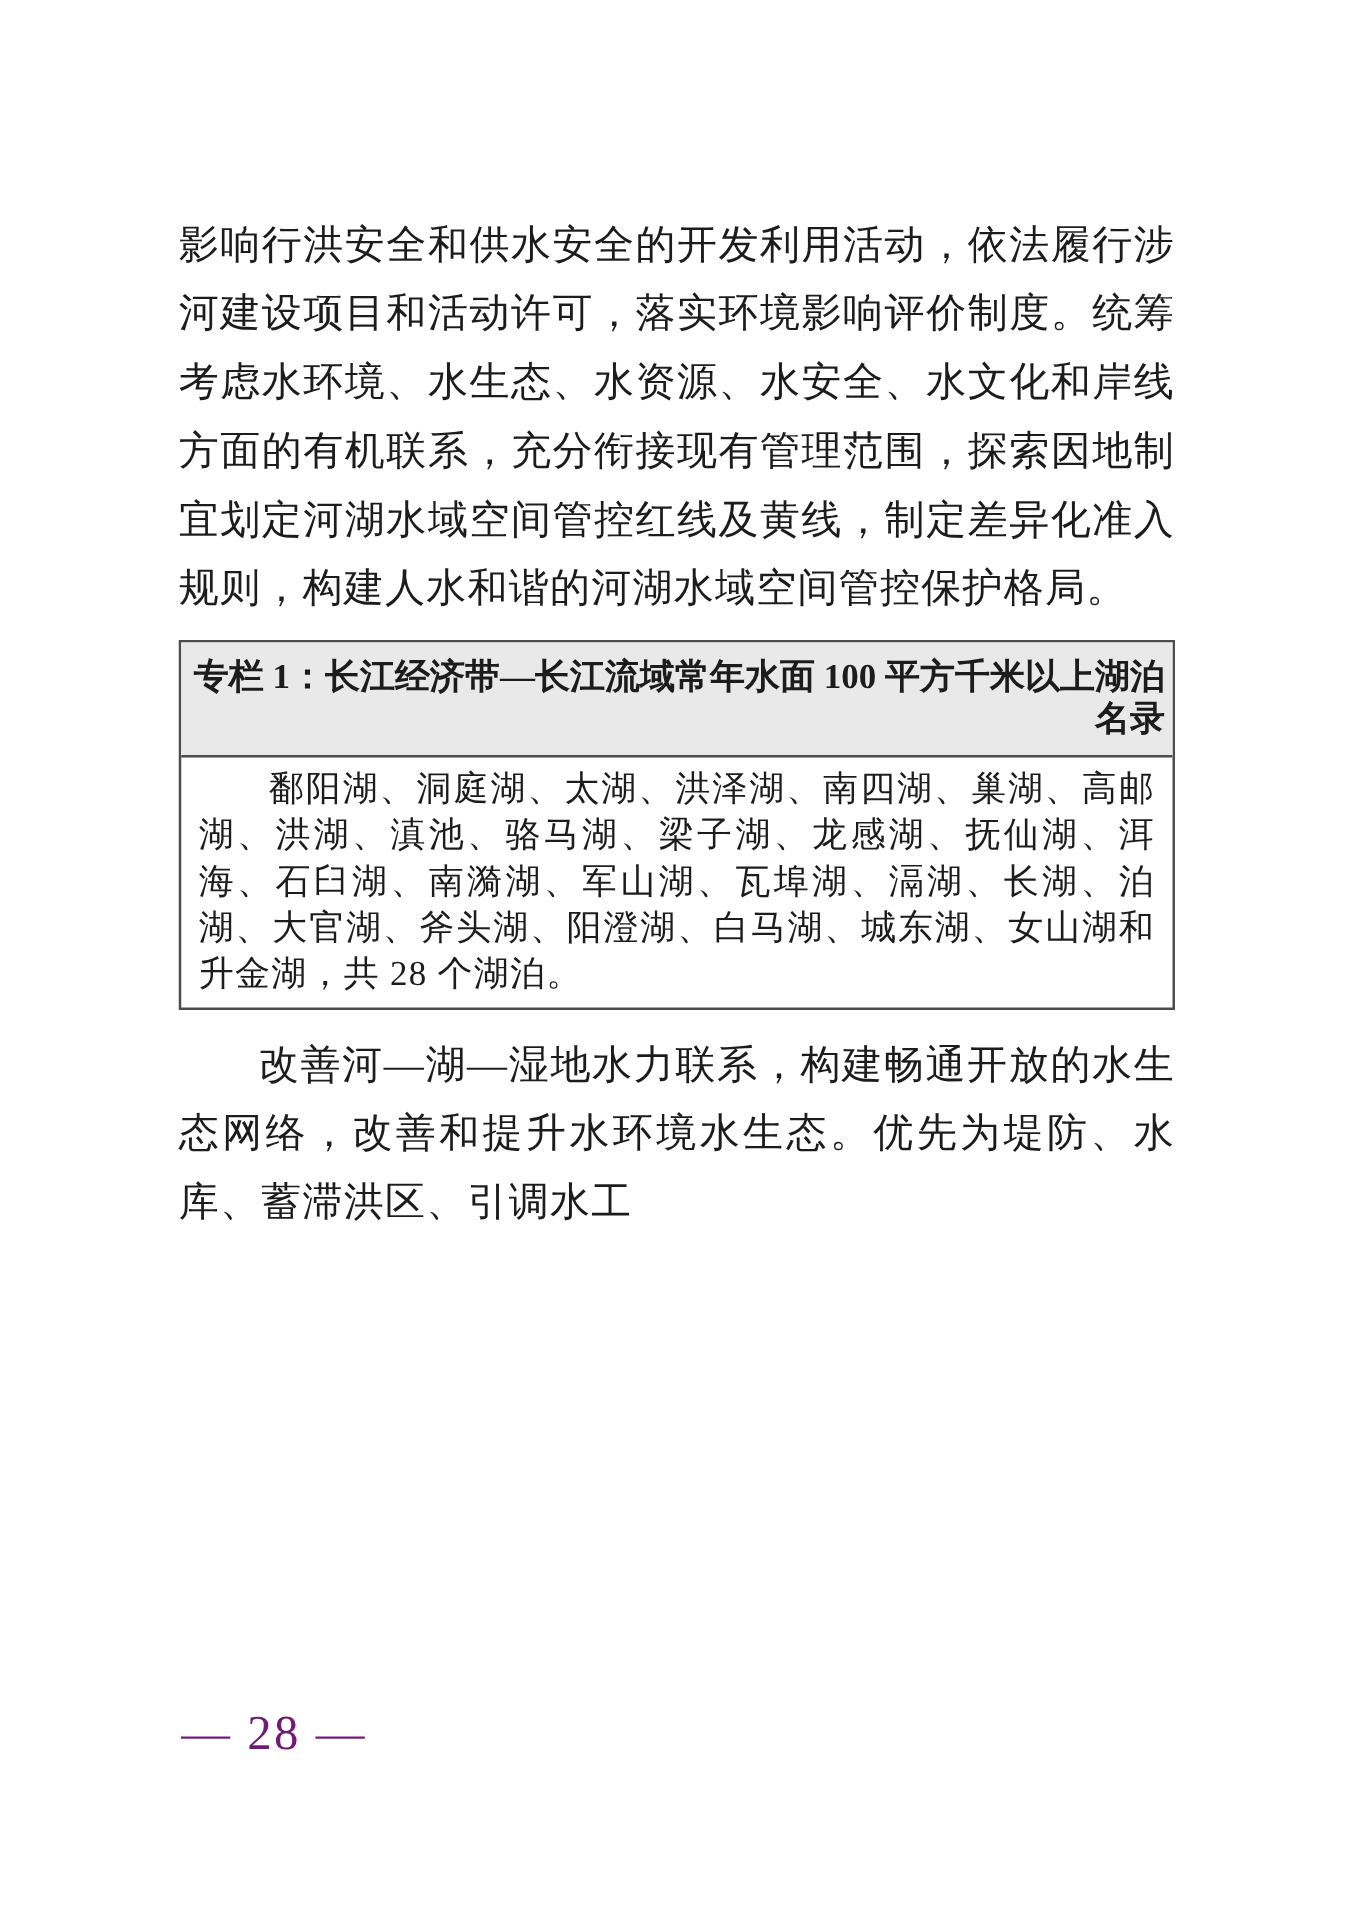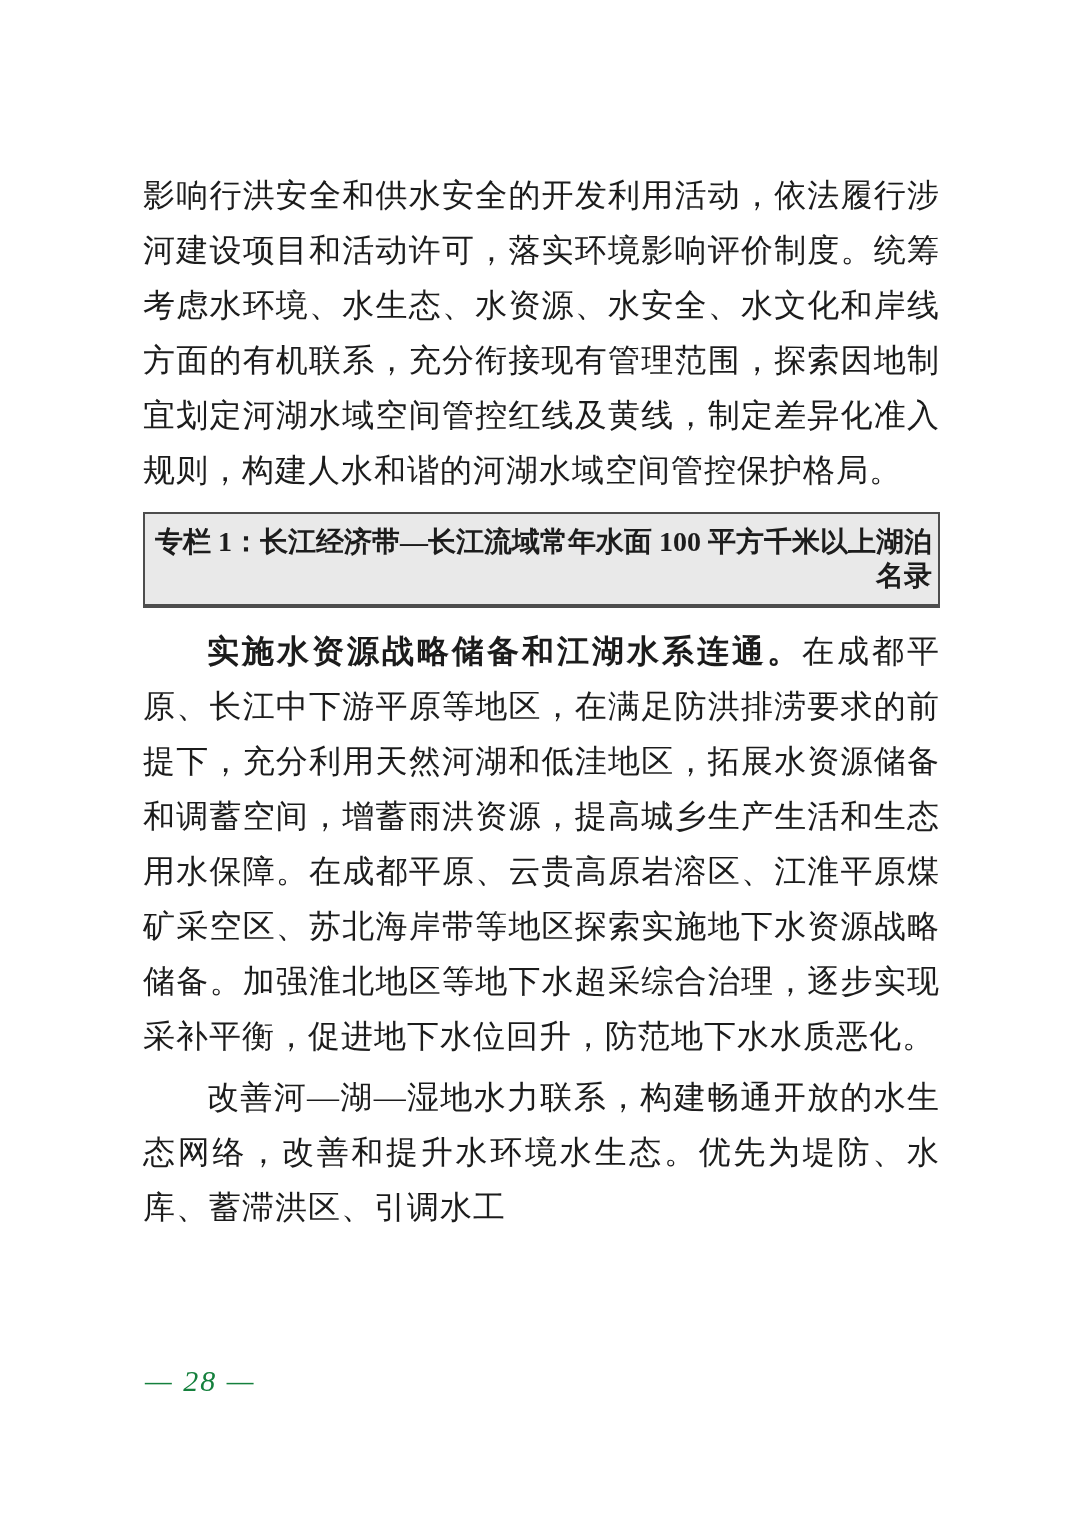--- a/index.html
+++ b/index.html
@@ -48,39 +48,38 @@
     line-height: 37px;
     padding: 7px 14px 8px 14px;
     text-align: justify;
     text-indent: 2em;
     letter-spacing: 1px;
   }
   .page-footer {
     position: absolute;
     left: 145px;
     top: 1364px;
-    font-size: 30px;
+    font-size: 39px;
     letter-spacing: 2px;
-    color: #15803d;
-    font-style: italic;
+    color: #701a75;
   }
 </style>
 </head>
 <body>
 
 <div class="page">
   <div class="content">
 
     <p class="para p1">影响行洪安全和供水安全的开发利用活动，依法履行涉河建设项目和活动许可，落实环境影响评价制度。统筹考虑水环境、水生态、水资源、水安全、水文化和岸线方面的有机联系，充分衔接现有管理范围，探索因地制宜划定河湖水域空间管控红线及黄线，制定差异化准入规则，构建人水和谐的河湖水域空间管控保护格局。</p>
 
     <div class="panel">
       <div class="panel-header">专栏 1：长江经济带—长江流域常年水面 100 平方千米以上湖泊名录</div>
+      <div class="panel-body">鄱阳湖、洞庭湖、太湖、洪泽湖、南四湖、巢湖、高邮湖、洪湖、滇池、骆马湖、梁子湖、龙感湖、抚仙湖、洱海、石臼湖、南漪湖、军山湖、瓦埠湖、滆湖、长湖、泊湖、大官湖、斧头湖、阳澄湖、白马湖、城东湖、女山湖和升金湖，共 28 个湖泊。</div>
     </div>
 
 
-    <p class="para indent lead-bold p3"><span class="lead">实施水资源战略储备和江湖水系连通。</span><span>在成都平原、长江中下游平原等地区，在满足防洪排涝要求的前提下，充分利用天然河湖和低洼地区，拓展水资源储备和调蓄空间，增蓄雨洪资源，提高城乡生产生活和生态用水保障。在成都平原、云贵高原岩溶区、江淮平原煤矿采空区、苏北海岸带等地区探索实施地下水资源战略储备。加强淮北地区等地下水超采综合治理，逐步实现采补平衡，促进地下水位回升，防范地下水水质恶化。</span></p>
 
     <p class="para indent p4">改善河—湖—湿地水力联系，构建畅通开放的水生态网络，改善和提升水环境水生态。优先为堤防、水库、蓄滞洪区、引调水工</p>
 
   </div>
 
   <div class="page-footer">— 28 —</div>
 </div>
 
 </body></html>

